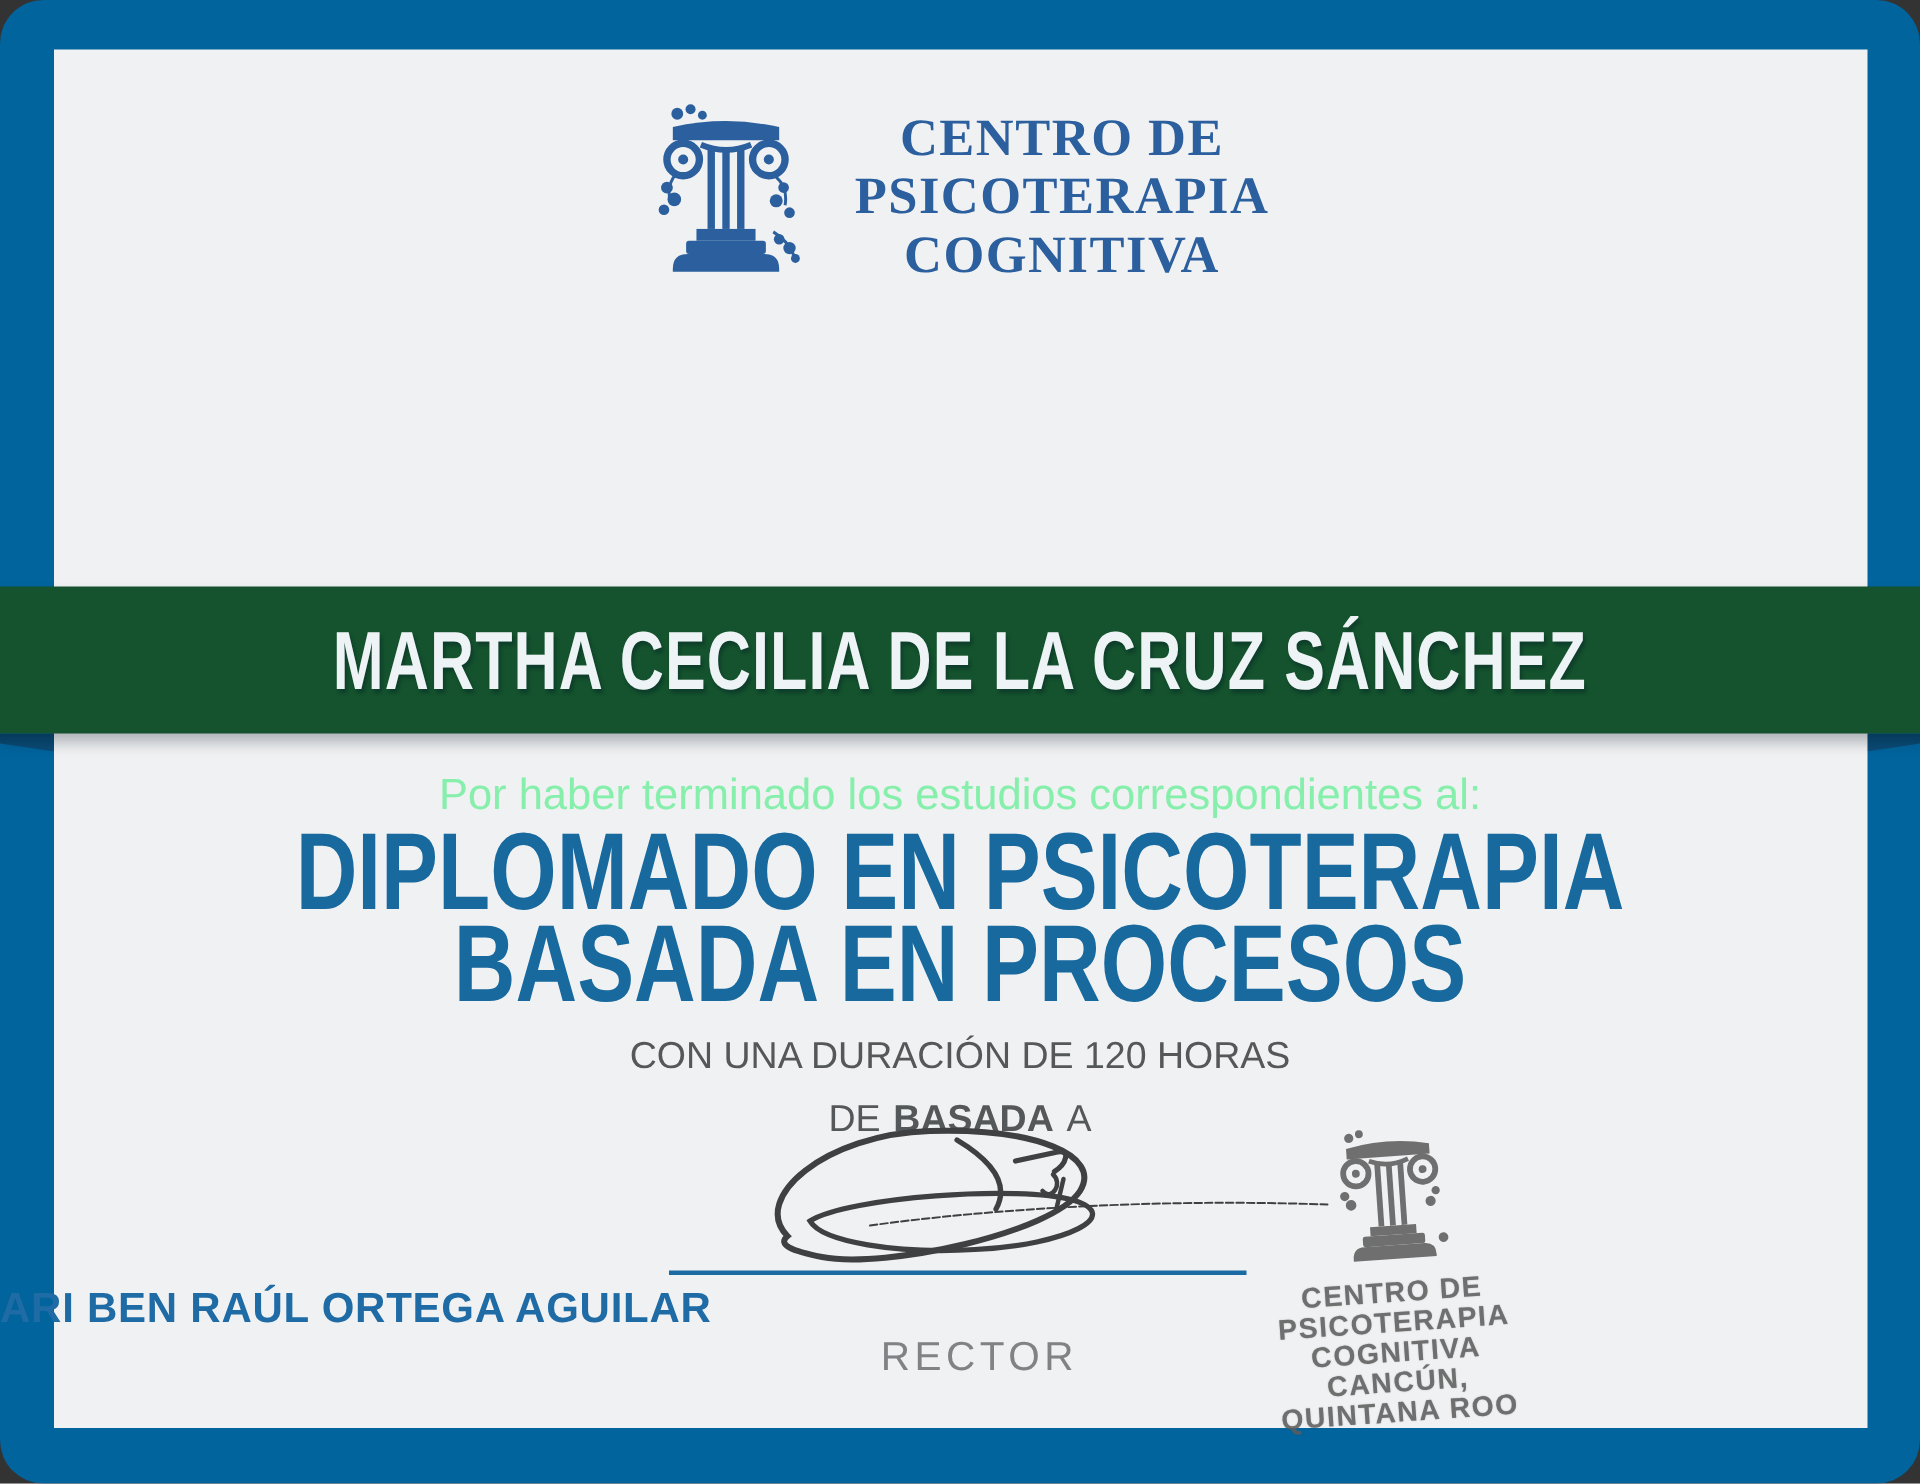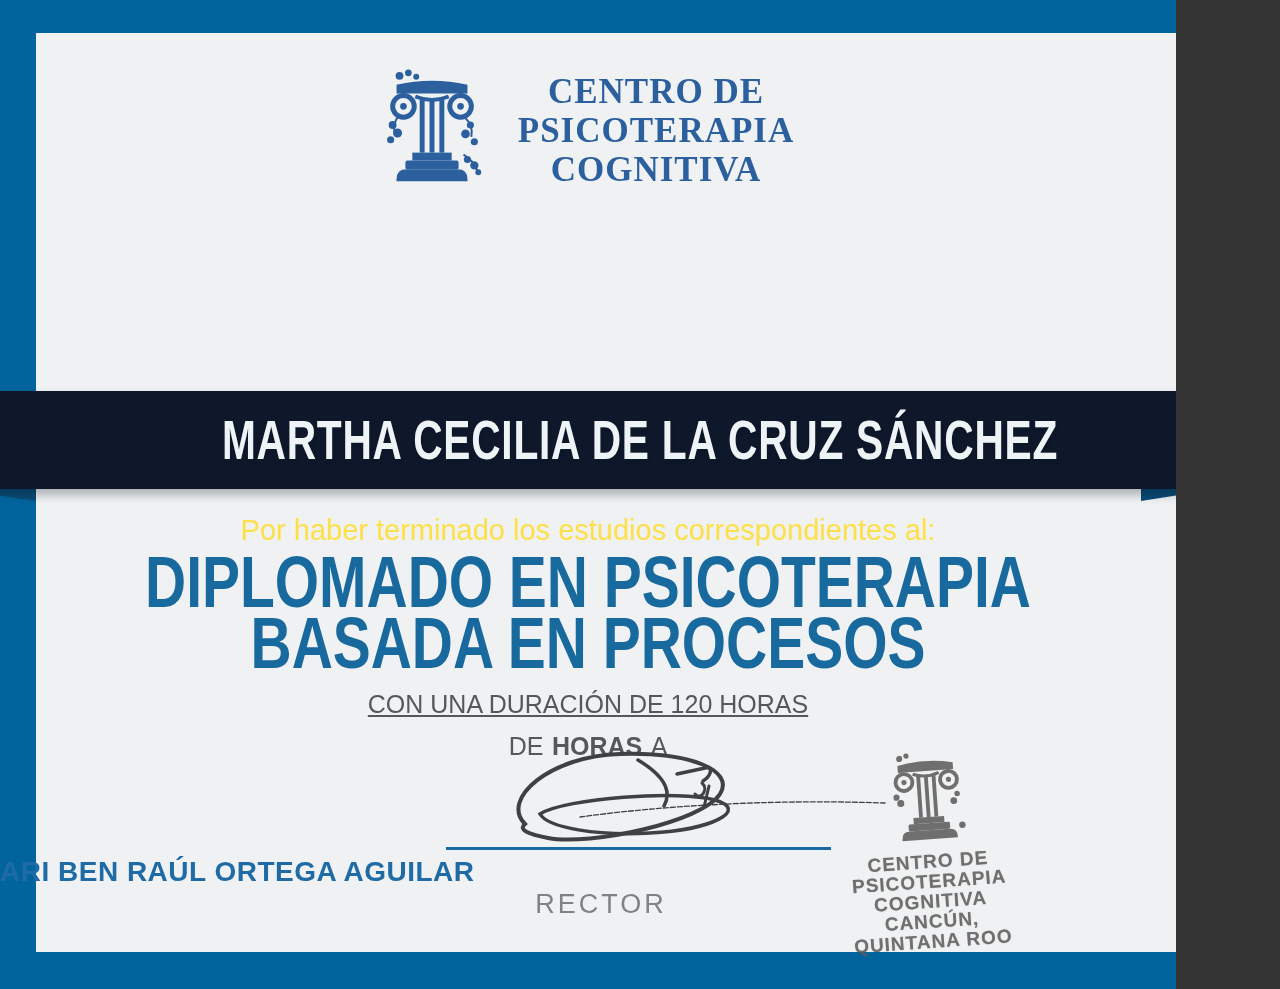--- a/index.html
+++ b/index.html
@@ -1,49 +1,49 @@
 <!DOCTYPE html>
 <html><head>
 <meta charset="utf-8">
 <style>
   html,body{margin:0;padding:0;}
   body{font-family:"Liberation Sans",sans-serif;background:#333;}
-  .page{position:relative;width:1176px;height:989px;background:#01649d;overflow:hidden;}
+  .page{position:relative;width:1280px;height:989px;background:#01649d;overflow:hidden;border-radius:29px;}
   .card{position:absolute;left:36px;top:33px;width:1209px;height:919px;background:#f0f1f2;}
 
   
   .header-row{position:absolute;left:0;right:0;top:64px;display:flex;justify-content:center;align-items:center;gap:36px;}
   .org-logo{color:#2b5f9e;flex:0 0 auto;}
   .org-name{font-family:"Liberation Serif","DejaVu Serif",serif;font-weight:bold;
             font-size:35px;line-height:39px;color:#2b5f9e;text-align:center;letter-spacing:1px;}
 
   .intro-text{position:absolute;left:0;right:0;top:224px;text-align:center;
               font-size:30px;color:#4f5356;letter-spacing:7px;}
   .diploma-title{position:absolute;left:0;right:0;top:282px;text-align:center;
                  font-size:76px;color:#1a6aa1;letter-spacing:9px;font-weight:400;}
 
   
-  .ribbon{position:absolute;left:0;top:391px;width:1280px;height:98px;background:#0f172a;
+  .ribbon{position:absolute;left:0;top:391px;width:1280px;height:98px;background:#14532d;
           display:flex;align-items:center;justify-content:center;
           box-shadow:0 6px 9px rgba(20,35,50,.30);}
   .ribbon-name{color:#eef3f6;font-weight:bold;font-size:55px;letter-spacing:1px;
                transform:scaleX(.74);white-space:nowrap;
                text-shadow:2px 3px 3px rgba(5,25,40,.38);}
   .fold{position:absolute;top:489px;height:12px;background:linear-gradient(to bottom,#063a5c,#0a4a75);}
   .fold-left{left:0;width:36px;clip-path:polygon(0 0,100% 0,100% 100%,0 55%);}
   .fold-right{right:0;width:35px;clip-path:polygon(0 0,100% 0,100% 55%,0 100%);}
 
   
   .completion-text{position:absolute;left:0;right:0;top:514px;text-align:center;
-                   font-size:29px;color:#fde047;}
+                   font-size:29px;color:#86efac;}
   .program-title{position:absolute;left:0;right:0;top:551px;text-align:center;
                  font-size:73px;line-height:61px;font-weight:bold;color:#17699e;
                  transform:scaleX(.78);white-space:nowrap;}
   .duration-text{position:absolute;left:0;right:0;top:690px;text-align:center;
-                 font-size:25px;color:#55585a;text-decoration:underline;}
+                 font-size:25px;color:#55585a;}
   .period-text{position:absolute;left:0;right:0;top:716px;display:flex;justify-content:center;
                gap:.34em;font-size:25px;color:#55585a;margin-top:16px;}
   .period-text .bold{font-weight:bold;}
 
   
   .signature-scribble{position:absolute;left:430px;top:744px;color:#3e4042;}
   .signature-line{position:absolute;left:446px;top:847px;width:385px;height:3px;background:#1a6ba4;}
   .signer-name{position:absolute;left:0;right:0;top:856px;text-align:left;
                font-size:28px;font-weight:bold;color:#1f6ba5;letter-spacing:.5px;}
   .signer-title{position:absolute;left:0;right:0;top:889px;text-align:center;
@@ -109,21 +109,21 @@
   <div class="fold fold-right"></div>
 
   <div class="completion-text">Por haber terminado los estudios correspondientes al:</div>
   <div class="program-title">
     <div>DIPLOMADO EN PSICOTERAPIA</div>
     <div>BASADA EN PROCESOS</div>
   </div>
   <div class="duration-text">CON UNA DURACIÓN DE 120 HORAS</div>
   <div class="period-text">
     <span>DE</span>
-    <span class="bold">HORAS</span>
+    <span class="bold">BASADA</span>
     <span>A</span>
   </div>
 
   <span class="signature-scribble">
     <svg width="470" height="104" viewBox="0 0 470 104" fill="none" stroke="currentColor" stroke-linecap="round">
       <path d="M95,80 C70,55 120,12 190,10 C260,8 305,26 290,50 C272,78 160,102 118,94 C98,90 88,86 95,80 Z" stroke-width="4"></path>
       <path d="M110,70 C135,54 250,46 285,56 C320,66 282,86 220,89 C168,92 118,84 110,70 Z" stroke-width="3.5"></path>
       <path d="M208,16 C228,28 244,44 234,62" stroke-width="3.5"></path>
       <path d="M247,30 L275,24 C284,22 281,32 273,37" stroke-width="3.5"></path>
       <path d="M272,39 C279,45 271,57 265,50 M279,42 L274,63" stroke-width="3"></path>

